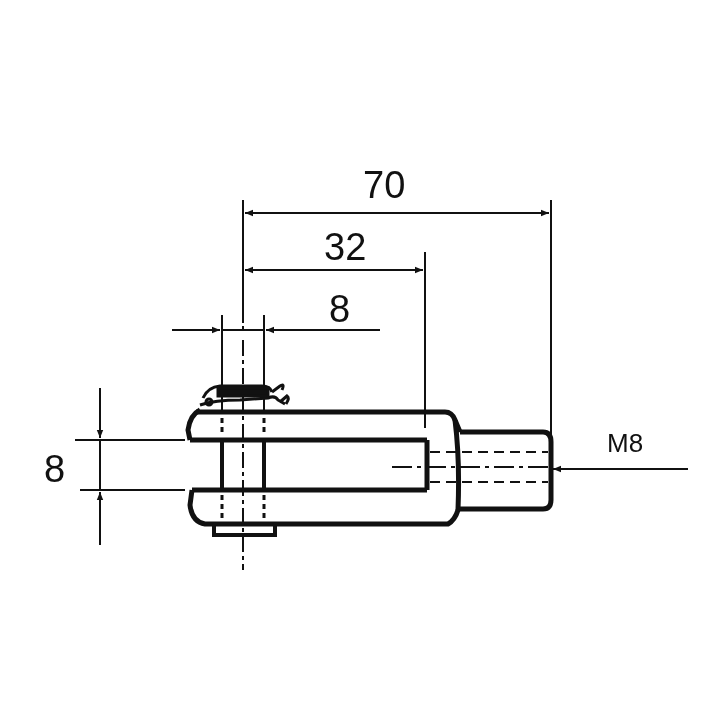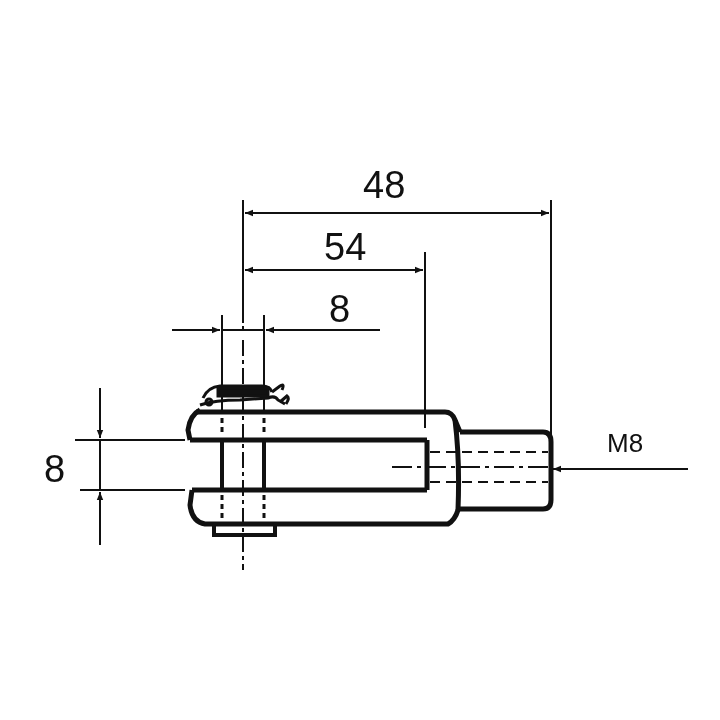--- a/index.html
+++ b/index.html
@@ -80,18 +80,18 @@
     <g stroke="#111" stroke-width="3" fill="none">
       <path d="M203,398 Q208,387 220,386 L262,386 Q270,386 272,392"></path>
       <path d="M200,405 Q215,400 240,400 L268,398 Q275,395 278,400 L285,404"></path>
       <path d="M272,392 L280,386 Q285,383 282,390"></path>
       <path d="M280,402 L287,396 Q290,398 286,404"></path>
       <circle cx="209" cy="402" r="3"></circle>
       <rect x="218" y="388" width="50" height="8" fill="#111"></rect>
     </g>
   </svg>
 
-  <span class="lbl big" style="left:363px; top:166px;">48</span>
-  <span class="lbl big" style="left:324px; top:228px;">54</span>
+  <span class="lbl big" style="left:363px; top:166px;">70</span>
+  <span class="lbl big" style="left:324px; top:228px;">32</span>
   <span class="lbl big" style="left:329px; top:290px;">8</span>
   <span class="lbl big" style="left:44px; top:450px;">8</span>
   <span class="lbl med" style="left:607px; top:430px;text-align:right;">M8</span>
 </div>
 
 </body></html>

